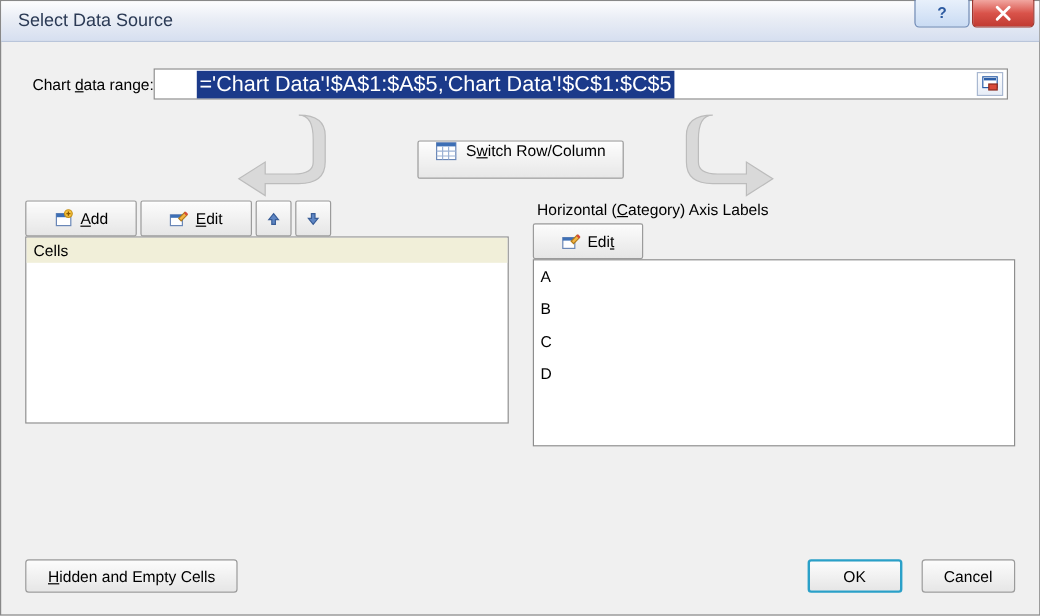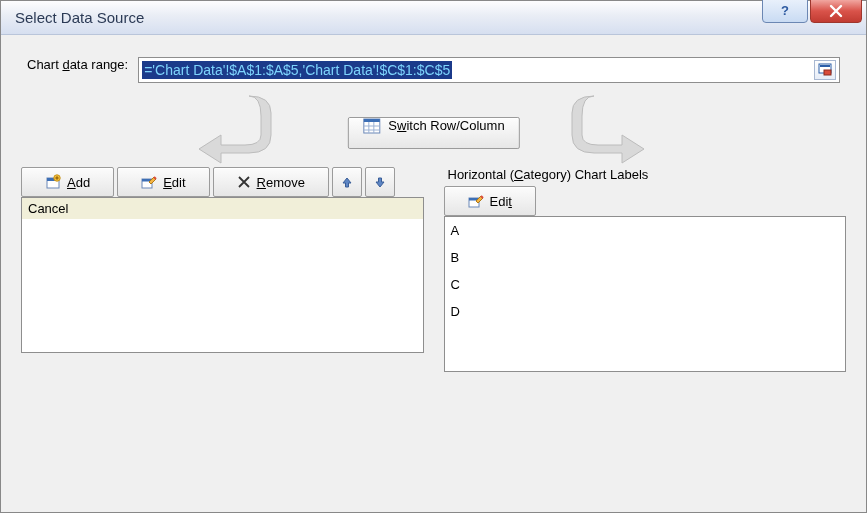--- a/index.html
+++ b/index.html
@@ -10,24 +10,24 @@
     .titlebar { height: 34px; background: linear-gradient(#fdfdfe, #e9edf5 45%, #d6dff0); display: flex; align-items: center; padding-left: 14px; border-bottom: 1px solid #b9c5da; }
     .titlebar .title { color: #2b3a55; font-size: 15px; }
     .titlebar .winbtns { position: absolute; right: 4px; top: -2px; display: flex; gap: 2px; }
     .winbtn { width: 46px; height: 24px; border-radius: 0 0 4px 4px; display: flex; align-items: center; justify-content: center; border: 1px solid #6b87b3; }
     .winbtn.help { background: linear-gradient(#e8f0fb, #c9dbf3); }
     .winbtn.close { width: 52px; background: linear-gradient(#f1a6a0, #d9534a 50%, #c13b32); border-color: #9e362d; }
 
     .inner { position: absolute; left: 12px; right: 12px; top: 42px; bottom: 12px; background: #f0f0f0; padding: 0 8px; }
 
     
-    .row-range { display: flex; gap: 10px; margin: 14px 6px 0 6px; }
+    .row-range { display: flex; align-items: center; margin: 14px 6px 0 6px; }
     .row-range .lbl { white-space: nowrap; }
     .range-box { flex: 1; height: 26px; border: 1px solid #8e8e8e; background: #fff; display: flex; align-items: center; padding: 2px 3px; }
-    .range-text { background: #1b3a8a; color: #7dd3fc; padding: 1px 2px; font-family: Arial, sans-serif; font-size: 14px; }
+    .range-text { background: #1b3a8a; color: #ffffff; padding: 1px 2px; font-family: Arial, sans-serif; font-size: 18px; margin-left: 32px; }
     .collapse-btn { width: 22px; height: 20px; margin-left: auto; border: 1px solid #a9b8d1; background: linear-gradient(#fefefe,#e7edf7); display:flex; align-items:center; justify-content:center; }
 
     
     .row-switch { position: relative; height: 64px; margin-top: 20px; }
     .switch-btn { position: absolute; left: 50%; top: 14px; transform: translateX(-50%); height: 32px; padding: 0 14px; background: linear-gradient(#fdfdfd,#e7e7e7); border: 1px solid #9b9b9b; border-radius: 2px; display:flex; align-items:flex-start; gap:8px; cursor: default; box-shadow: inset 0 1px 0 rgba(255,255,255,0.8); }
     .arrow-left, .arrow-right { position: absolute; top: -12px; }
     .arrow-left { left: 168px; }
     .arrow-right { right: 192px; }
 
     
@@ -130,45 +130,39 @@
           </div>
           <div class="tb-btn">
             <svg width="16" height="16" viewBox="0 0 16 16">
               <rect x="1" y="5" width="10" height="9" fill="#fff" stroke="#6a87b7"></rect>
               <rect x="1" y="5" width="10" height="2.5" fill="#3d6fb5"></rect>
               <path d="M8 8 L13 3 L15 5 L10 10 Z" fill="#f5b544" stroke="#b07a18"></path>
               <path d="M13 3 L15 5" stroke="#d94b3a" stroke-width="2"></path>
             </svg>
             <span><span class="underline">E</span><span>dit</span></span>
           </div>
-          <div class="tb-btn">
-            <svg width="14" height="14" viewBox="0 0 14 14">
-              <path d="M2 2 L12 12 M12 2 L2 12" stroke="#333" stroke-width="1.8"></path>
-            </svg>
-            <span><span class="underline">R</span><span>emove</span></span>
-          </div>
           <div class="tb-btn small">
             <svg width="12" height="12" viewBox="0 0 12 12">
               <path d="M6 2 L10 7 L7.5 7 L7.5 11 L4.5 11 L4.5 7 L2 7 Z" fill="#5e86c4" stroke="#3a5e98"></path>
             </svg>
           </div>
           <div class="tb-btn small">
             <svg width="12" height="12" viewBox="0 0 12 12">
               <path d="M6 11 L2 6 L4.5 6 L4.5 2 L7.5 2 L7.5 6 L10 6 Z" fill="#5e86c4" stroke="#3a5e98"></path>
             </svg>
           </div>
         </div>
         <div class="listbox">
-          <div class="list-item selected">Cancel</div>
+          <div class="list-item selected">Cells</div>
         </div>
       </div>
 
       <div class="panel">
         <div class="panel-title">
-          <span>Horizontal (</span><span class="underline">C</span><span>ategory) Chart Labels</span>
+          <span>Horizontal (</span><span class="underline">C</span><span>ategory) Axis Labels</span>
         </div>
         <div class="toolbar">
           <div class="tb-btn">
             <svg width="16" height="16" viewBox="0 0 16 16">
               <rect x="1" y="5" width="10" height="9" fill="#fff" stroke="#6a87b7"></rect>
               <rect x="1" y="5" width="10" height="2.5" fill="#3d6fb5"></rect>
               <path d="M8 8 L13 3 L15 5 L10 10 Z" fill="#f5b544" stroke="#b07a18"></path>
               <path d="M13 3 L15 5" stroke="#d94b3a" stroke-width="2"></path>
             </svg>
             <span><span>Edi</span><span class="underline">t</span></span>
@@ -177,15 +171,28 @@
         <div class="listbox axis-list">
           <div class="list-item">A</div>
           <div class="list-item">B</div>
           <div class="list-item">C</div>
           <div class="list-item">D</div>
         </div>
       </div>
 
     </div>
 
+    <div class="bottom">
+      <div class="btn">
+        <span><span class="underline">H</span><span>idden and Empty Cells</span></span>
+      </div>
+      <span class="spacer"></span>
+      <div class="btn ok">
+        <span>OK</span>
+      </div>
+      <span style="width:16px"></span>
+      <div class="btn">
+        <span>Cancel</span>
+      </div>
+    </div>
 
   </div>
 </div>
 
 </body></html>

